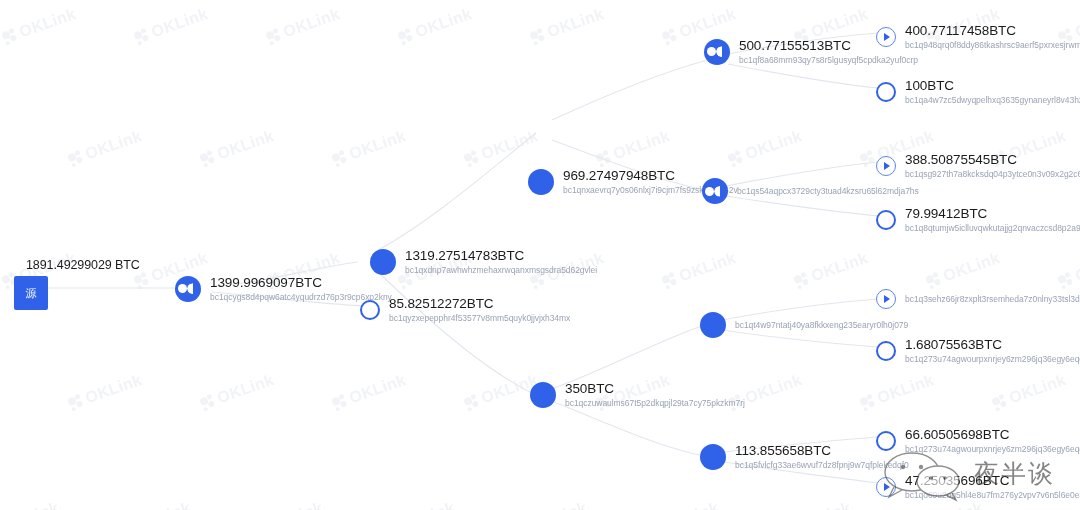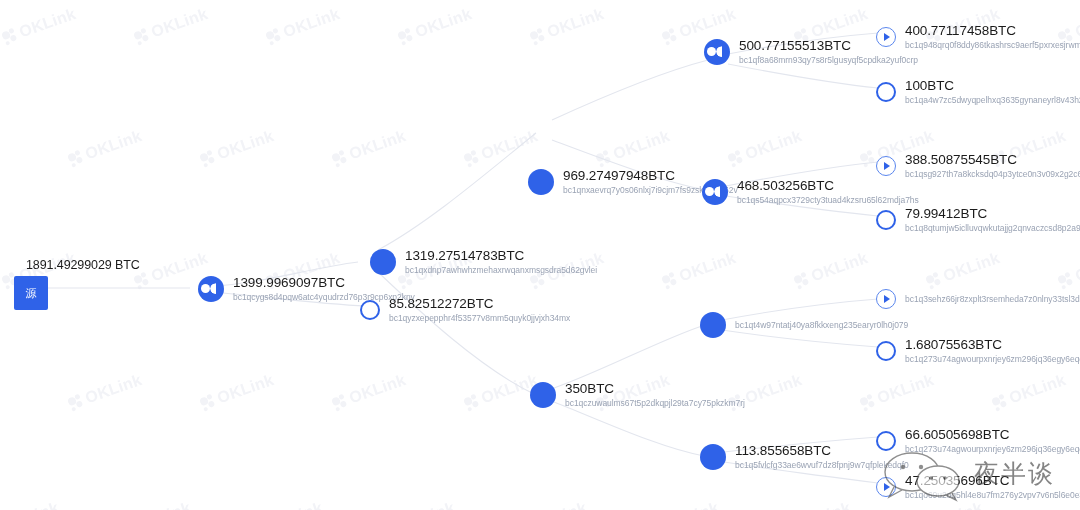--- a/index.html
+++ b/index.html
@@ -565,21 +565,21 @@
 
     <div class="node source-node" style="left:14px; top:258px;">
       <div class="labels">
         <div class="amount">1891.49299029 BTC</div>
       </div>
       <div class="glyph source">
         <span>源</span>
       </div>
     </div>
 
-    <div class="node" style="left:198px; top:275px;">
+    <div class="node" style="left:175px; top:275px;">
       <div class="glyph split">
         <span class="c1"></span>
         <span class="c2"></span>
       </div>
       <div class="labels">
         <div class="amount">1399.9969097BTC</div>
         <div class="address">bc1qcygs8d4pqw6atc4yqudrzd76p3r9cp6xp2kny</div>
       </div>
     </div>
 
@@ -617,21 +617,20 @@
         <div class="address">bc1qf8a68mrn93qy7s8r5lgusyqf5cpdka2yuf0crp</div>
       </div>
     </div>
 
     <div class="node" style="left:702px; top:178px;">
       <div class="glyph split">
         <span class="c1"></span>
         <span class="c2"></span>
       </div>
       <div class="labels">
-        <div class="amount">468.503256BTC</div>
         <div class="address">bc1qs54aqpcx3729cty3tuad4kzsru65l62mdja7hs</div>
       </div>
     </div>
 
     <div class="node" style="left:876px; top:23px;">
       <div class="glyph play">
         <span class="tri"></span>
       </div>
       <div class="labels">
         <div class="amount">400.77117458BTC</div>

